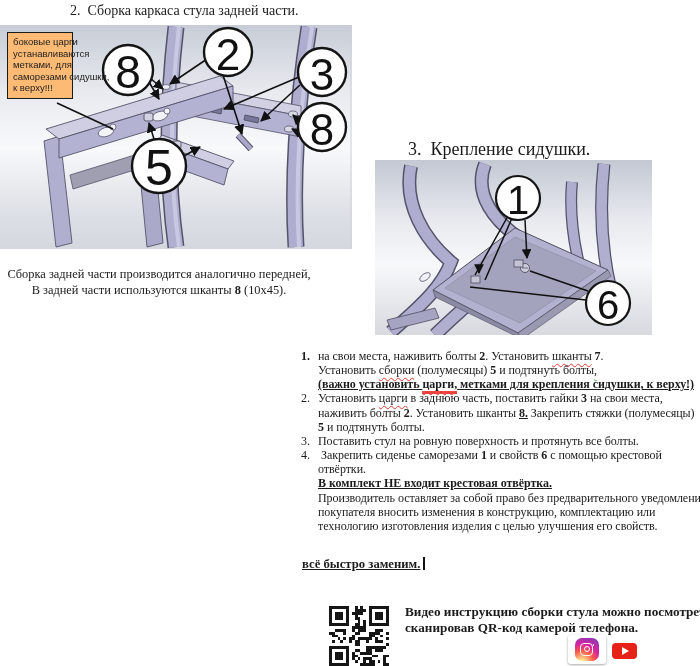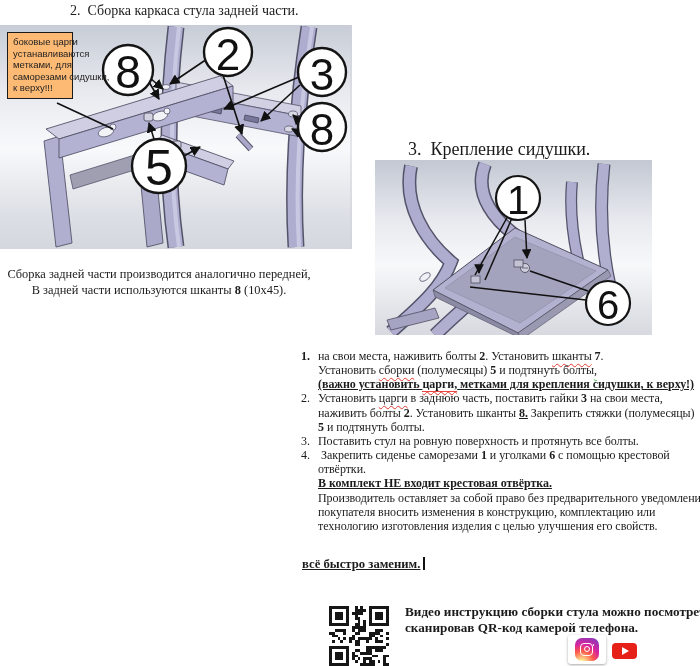--- a/index.html
+++ b/index.html
@@ -19,21 +19,21 @@
   .item .num.b{font-weight:bold;}
   .rline{white-space:pre;}
   .service{left:302px;top:555px;width:398px;font-size:12.7px;line-height:15.4px;}
   .video-note{left:405px;top:604px;font-size:13.2px;line-height:16.2px;}
   .qr{left:328px;top:606px;width:62px;height:60px;}
   .qr svg{width:62px;height:60px;fill:#161616;shape-rendering:crispEdges;}
   .cursor{display:inline-block;width:2px;height:13px;background:#111;margin-left:3px;transform:translateY(2px);}
   .wavy-red{text-decoration:underline wavy #e03c31;text-decoration-thickness:1px;text-underline-offset:2.5px;}
   .wavy-green{text-decoration:underline wavy #3faf46;text-decoration-thickness:1px;text-underline-offset:2.5px;}
   .u-solid{text-decoration:underline;}
-  .u-both{border-bottom:1px solid #ef4444;text-decoration:underline wavy #e03c31;text-decoration-thickness:1px;text-underline-offset:2.5px;}
+  .u-both{border-bottom:3px solid #ef4444;text-decoration:underline wavy #e03c31;text-decoration-thickness:1px;text-underline-offset:2.5px;}
   .bold{font-weight:bold;}
   .ig-card{left:568px;top:635px;width:38px;height:29px;background:#fff;border-radius:3px;box-shadow:0 1px 3px rgba(0,0,0,.35);display:flex;align-items:center;justify-content:center;cursor:pointer;}
   .ig-badge{width:24px;height:23px;border-radius:7px;position:relative;
             background:radial-gradient(circle at 28% 110%, #fdf497 8%, #fd5949 40%, #d6249f 62%, #8a3ab9 92%);}
   .ig-cam{position:absolute;left:5px;top:4.5px;width:13px;height:13px;border:1.4px solid #fff;border-radius:4px;box-sizing:border-box;}
   .ig-lens{position:absolute;left:8.6px;top:8px;width:6px;height:6px;border:1.3px solid #fff;border-radius:50%;box-sizing:border-box;}
   .ig-dot{position:absolute;right:4.6px;top:6.4px;width:1.8px;height:1.8px;background:#fff;border-radius:50%;}
   .yt{left:612px;top:643px;width:25px;height:16px;background:#e62117;border-radius:4px;display:flex;align-items:center;justify-content:center;cursor:pointer;}
   .yt-play{width:0;height:0;border-left:7px solid #fff;border-top:4.5px solid transparent;border-bottom:4.5px solid transparent;margin-left:1px;}
   svg text.balloon-digit{font-family:"Liberation Sans",sans-serif;fill:#111;}
@@ -233,21 +233,21 @@
     </div>
     <div class="item">
       <div class="num">3.</div>
       <div>
         <div class="rline"><span>Поставить стул на ровную поверхность и протянуть все болты.</span></div>
       </div>
     </div>
     <div class="item">
       <div class="num">4.</div>
       <div>
-        <div class="rline"><span> Закрепить сиденье саморезами </span><span class="bold">1</span><span> и уголками </span><span class="bold">6</span><span> с помощью крестовой</span></div>
+        <div class="rline"><span> Закрепить сиденье саморезами </span><span class="bold">1</span><span> и свойств </span><span class="bold">6</span><span> с помощью крестовой</span></div>
         <div class="rline"><span>отвёртки.</span></div>
         <div class="rline"><span class="bold u-solid">В комплект НЕ входит крестовая отвёртка.</span></div>
         <div class="rline"><span>Производитель оставляет за собой право без предварительного уведомления</span></div>
         <div class="rline"><span>покупателя вносить изменения в конструкцию, комплектацию или</span></div>
         <div class="rline"><span>технологию изготовления изделия с целью улучшения его свойств.</span></div>
       </div>
     </div>
   </div>
 
 <div class="abs service">

